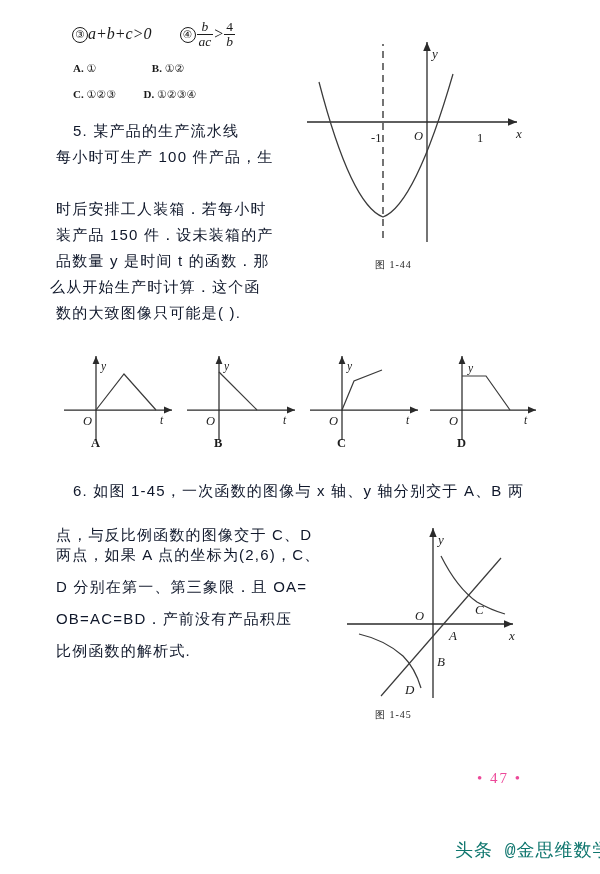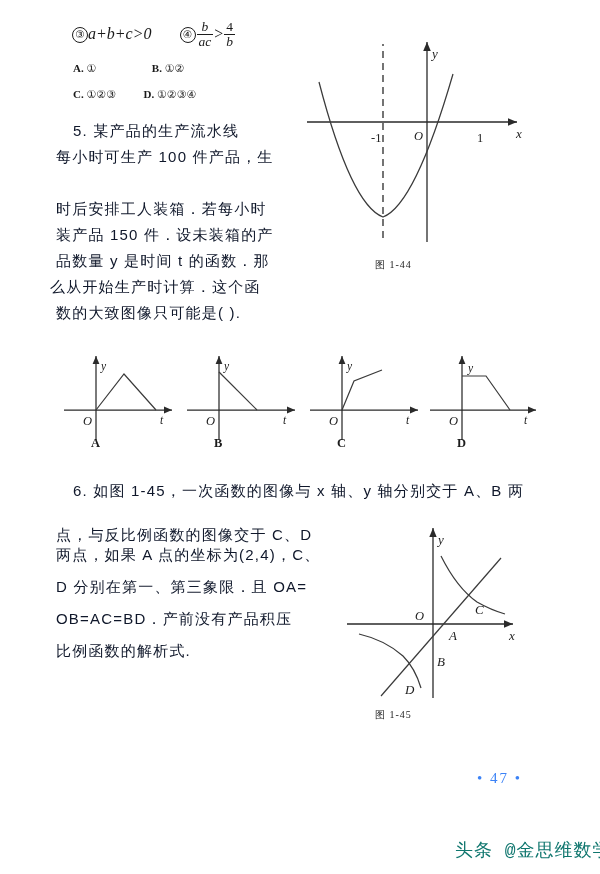--- a/index.html
+++ b/index.html
@@ -107,21 +107,21 @@
     font-family: "Liberation Serif", serif;
     font-size: 12.5px;
     fill: #1c1c1c;
     font-weight: bold;
   }
 
   .pagenum {
     position: absolute;
     font-size: 15px;
     letter-spacing: 2px;
-    color: #3b82f6;
+    color: #ec4899;
     white-space: nowrap;
   }
   .watermark {
     position: absolute;
     font-size: 18px;
     letter-spacing: 1px;
     color: #0f766e;
     white-space: nowrap;
     font-family: Liberation Mono, monospace;
   }
@@ -234,21 +234,21 @@
       <polyline points="34,28 58,28 82,62" fill="none" stroke="#3a3a3a" stroke-width="1.2"></polyline>
       <text class="axlabel sm" x="40" y="24">y</text>
       <text class="axlabel sm" x="96" y="76">t</text>
       <text class="ticklabel" x="21" y="77" style="font-style:italic">O</text>
       <text class="optletter" x="29" y="99">D</text>
     </svg>
   </div>
 
   <div class="pline" style="left:73px; top:482px;">6. 如图 1-45，一次函数的图像与 x 轴、y 轴分别交于 A、B 两</div>
   <div class="pline" style="left:56px; top:514px;margin-top:12px;">点，与反比例函数的图像交于 C、D</div>
-  <div class="pline" style="left:56px; top:546px;">两点，如果 A 点的坐标为(2,4)，C、</div>
+  <div class="pline" style="left:56px; top:546px;">两点，如果 A 点的坐标为(2,6)，C、</div>
   <div class="pline" style="left:56px; top:578px;">D 分别在第一、第三象限．且 OA=</div>
   <div class="pline" style="left:56px; top:610px;">OB=AC=BD．产前没有产品积压</div>
   <div class="pline" style="left:56px; top:642px;">比例函数的解析式.</div>
 
   <div class="fig" style="left:345px; top:518px;">
     <svg width="185" height="190" viewBox="0 0 185 190">
 
       <line x1="2" y1="106" x2="168" y2="106" stroke="#2a2a2a" stroke-width="1.3"></line>
       <polygon points="168,106 159,102.3 159,109.7" fill="#2a2a2a"></polygon>
 

